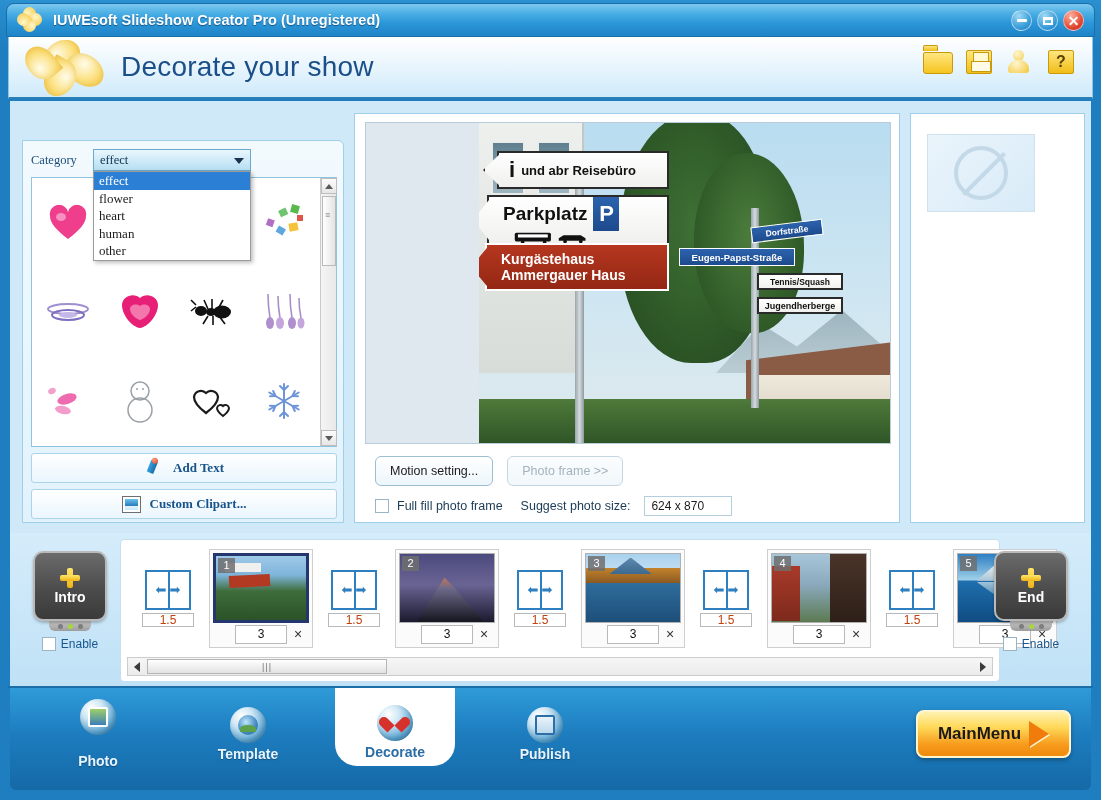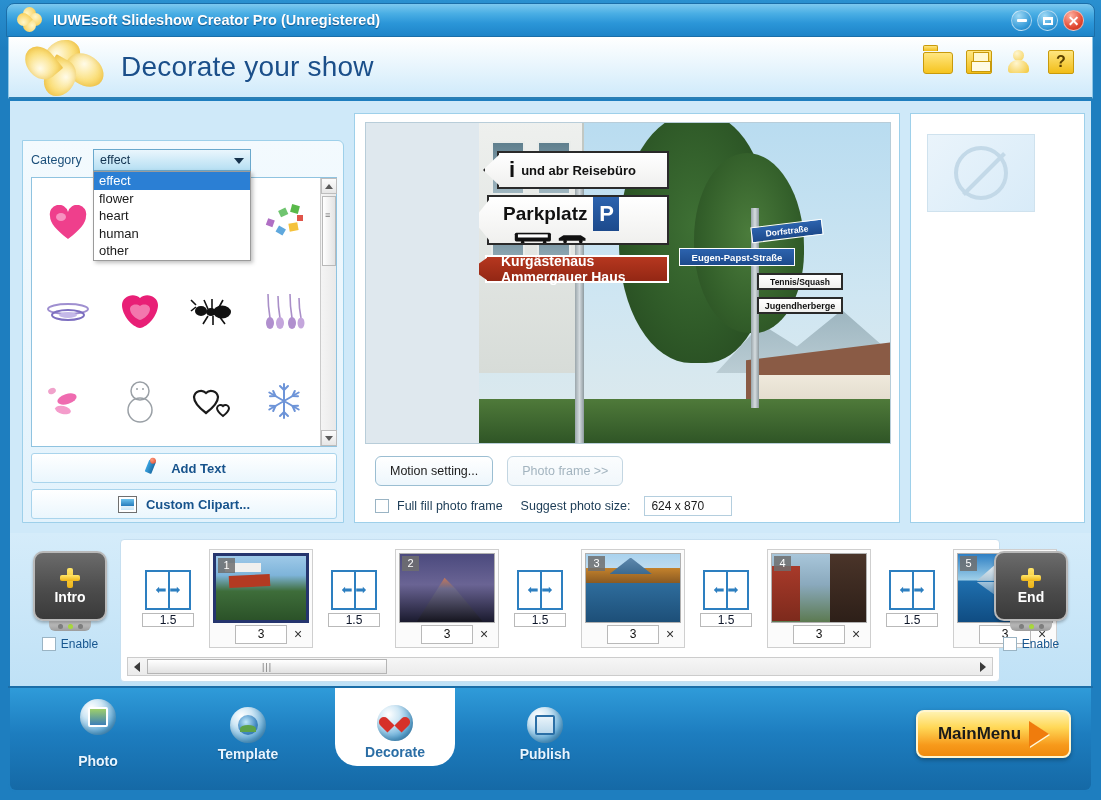--- a/index.html
+++ b/index.html
@@ -100,21 +100,21 @@
   .tabs { position:absolute; left:0; top:0; height:28px; width:100%; display:flex; align-items:flex-end; }
   .tab {
     padding: 5px 20px 4px 20px; font-size: 13.5px; font-weight: bold; color:#0f5f9c;
     border-radius: 9px 9px 0 0; position:relative; cursor:default;
   }
   .tab.active { background: linear-gradient(180deg,#ffffff,#f4fbff); border:1px solid #9ed0ea; border-bottom:none; color:#15568f; }
   .tab.inactive { color:#1b63a4; }
   .panel-box {
     position:absolute; left:0; top:27px; width:322px; height:383px;
     background: linear-gradient(180deg,#f3fafe,#e2f2fc);
-    border: 1px solid #9ed0ea; border-radius: 0 6px 0 0;
+    border: 1px solid #9ed0ea; border-radius: 0 6px 0 0; font-family: Liberation Serif, serif;
   }
   .cat-row { position:absolute; left:8px; top:8px; width: 306px; height:22px; display:flex; align-items:center; }
   .cat-label { font-size: 12.5px; color:#1b4f7a; width: 62px; }
   .combo {
     position:relative; width: 158px; height: 22px;
     background: linear-gradient(180deg,#eaf6fd,#b6dff3);
     border: 1px solid #6aa8cc; display:flex; align-items:center;
   }
   .combo-val { font-size: 12.5px; color:#11324f; padding-left: 6px; }
   .combo-arrow {
@@ -208,21 +208,21 @@
   .sign-r { background: linear-gradient(180deg,#b6371f,#932714); border:2px solid #fff; color:#fff; }
   .sign-b { background: linear-gradient(180deg,#2c63ae,#1d4a8c); border:1px solid #fff; color:#fff; }
   .arrow-l::before {
     content:''; position:absolute; left:-16px; top:-2px; bottom:-2px; width:18px;
     background: inherit; border:inherit; border-right:none;
     clip-path: polygon(100% 0%, 100% 100%, 0% 50%);
   }
   .s1 { left:18px; top:28px; width:172px; height:38px; padding-left:10px; font-size:13px; }
   .s1 .infoi { font-size:22px; margin-right:6px; font-weight:bold; }
   .s2 { left:8px; top:72px; width:182px; height:50px; padding-left:14px; font-size:19px; flex-direction:column; align-items:flex-start; justify-content:center;}
-  .s3 { left:6px; top:132px; width:184px; height:28px; padding-left:14px; font-size:14px;
+  .s3 { left:6px; top:120px; width:184px; height:48px; padding-left:14px; font-size:14px;
         flex-direction:column; align-items:flex-start; justify-content:center; line-height:16px; }
   .bluesign1 { left:200px; top:125px; width:116px; height:18px; font-size:9.5px; justify-content:center; }
   .bluesign2 { left:272px; top:100px; width:72px; height:16px; font-size:8.5px; justify-content:center; transform: rotate(-7deg); }
   .smallsign1 { left:278px; top:150px; width:86px; height:17px; font-size:8.5px; justify-content:center; }
   .smallsign2 { left:278px; top:174px; width:86px; height:17px; font-size:9px; justify-content:center; }
   .pmark { width:26px;height:34px;background:linear-gradient(180deg,#2c63ae,#1d4a8c); color:#fff;
            font-size:22px; display:flex;align-items:center;justify-content:center; margin-left:6px;}
 
   .ctrl-row { position:absolute; left:20px; top:342px; display:flex; gap:14px; align-items:center; }
   .ctl-btn {
@@ -294,21 +294,21 @@
   .strip-row { position:absolute; left:6px; top:6px; height:104px; display:flex; align-items:center; gap:0px; }
   .trans-item { width:62px; margin:0 10px; display:flex; flex-direction:column; align-items:center; }
   .trans-ic {
     width:46px; height:40px; background:#ffffff; border:2px solid #2d7fc0;
     display:flex; align-items:center; justify-content:center; gap:3px; position:relative;
   }
   .trans-ic::before { content:''; position:absolute; left:50%; top:0; bottom:0; width:2px; background:#2d7fc0; }
   .ar { color:#2d7fc0; font-size:13px; }
   .trans-time {
     width:52px; height:14px; margin-top:3px; background:#ffffff; border:1px solid #b9b9b9;
-    font-size:12px; color:#0f172a; display:flex; align-items:center; justify-content:center;
+    font-size:12px; color:#c2410c; display:flex; align-items:center; justify-content:center;
   }
   .slide-item {
     width:104px; display:flex; flex-direction:column; align-items:center;
     border:1px solid #cfcfcf; background:#fbfbfb; padding:3px;
   }
   .slide-thumb { width:96px; height:70px; position:relative; overflow:hidden; border:1px solid #b0b0b0; }
   .slide-item.selected .slide-thumb { border:3px solid #25356e; }
   .slide-num {
     position:absolute; left:2px; top:2px; width:17px; height:15px;
     background: rgba(110,110,110,.85); color:#fff; font-size:11px;

